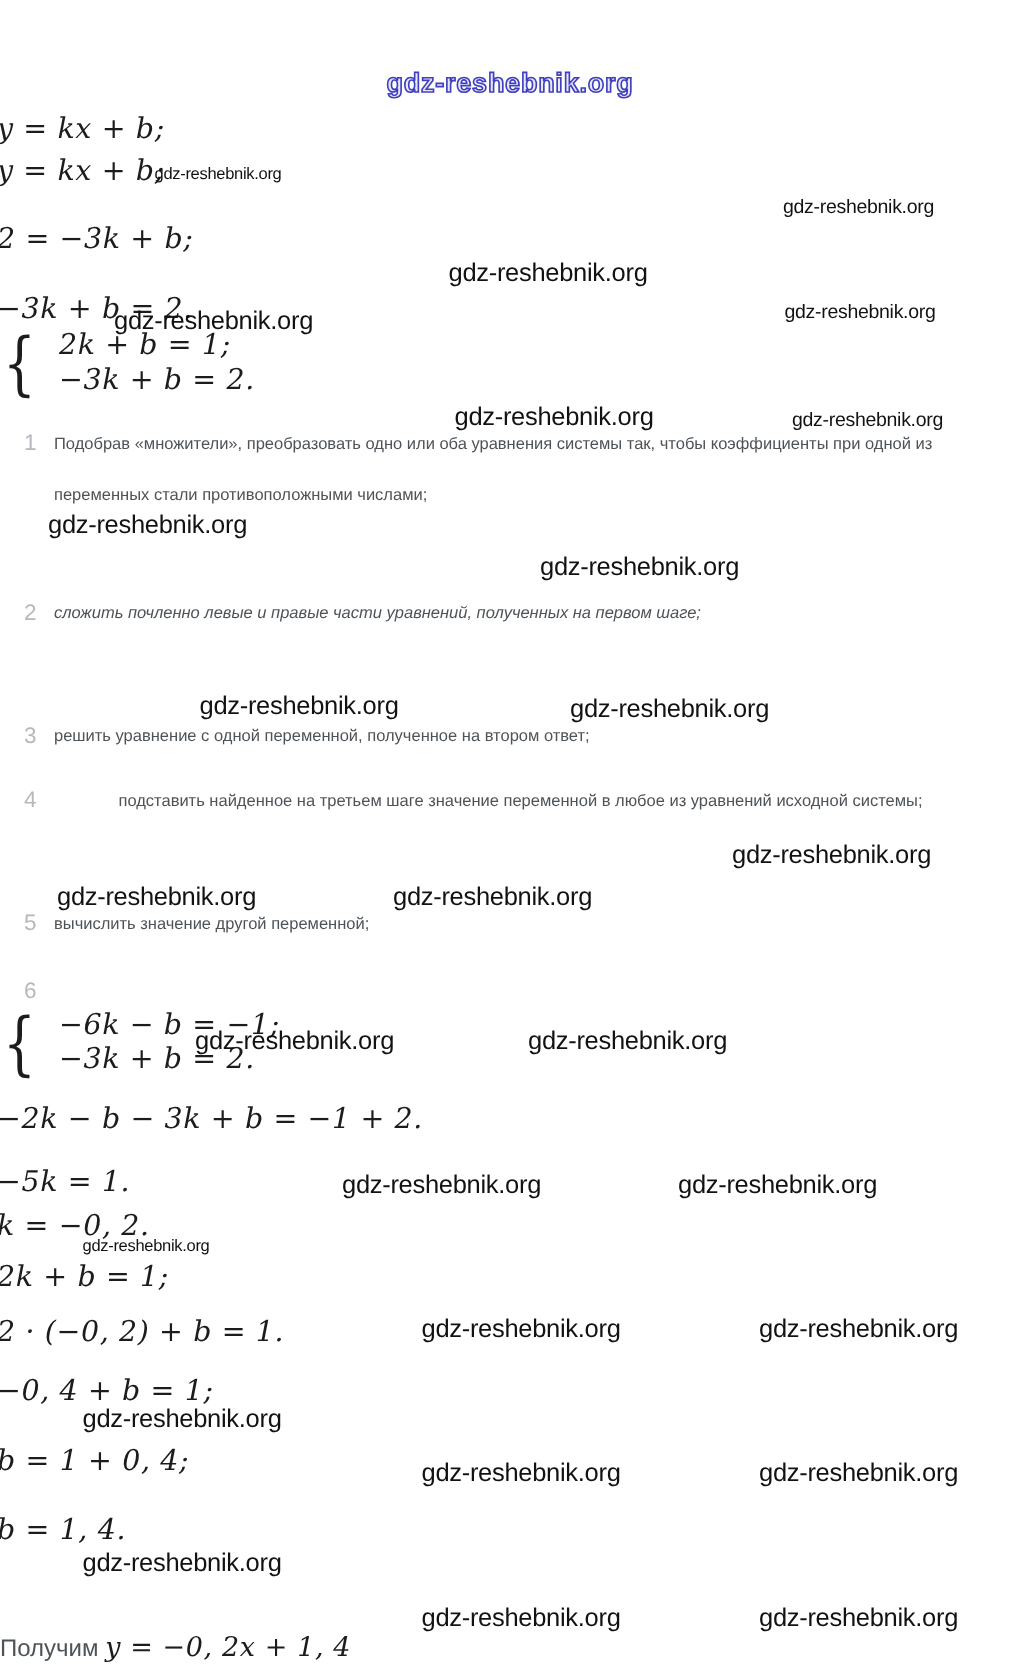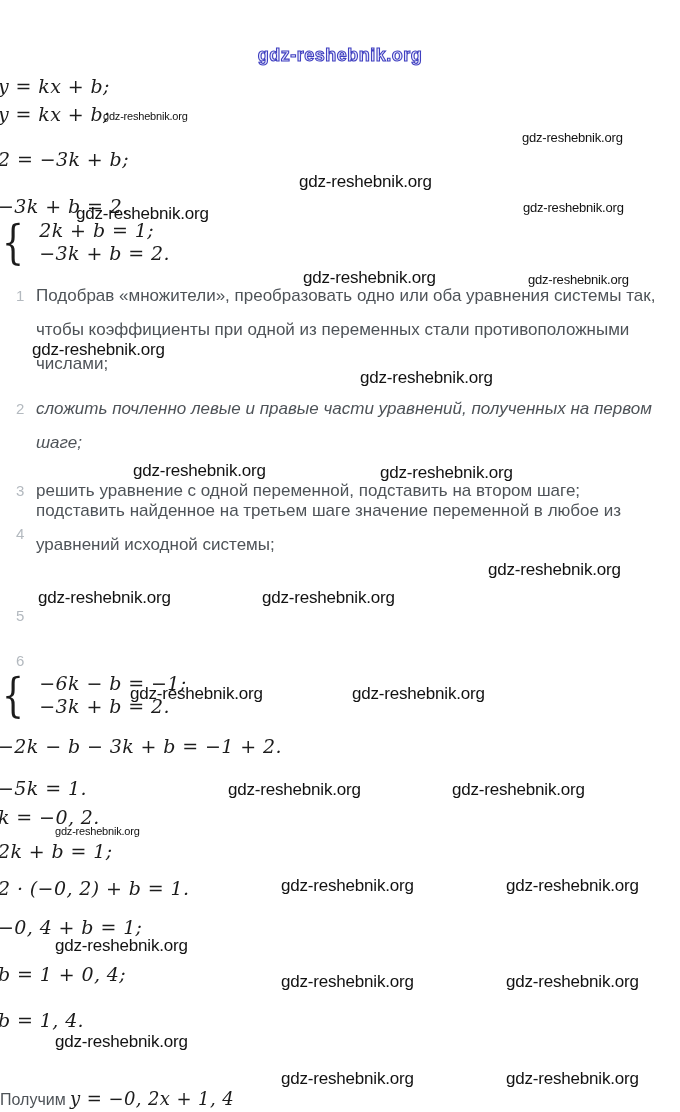--- a/index.html
+++ b/index.html
@@ -43,21 +43,21 @@
     color:#e8e8fb; -webkit-text-stroke:1.1px #3f3fc0; letter-spacing:0.5px;
     white-space:nowrap;
   }
   
   .step-num {
     position:absolute; left:16px; width:18px;
     font-size:15px; line-height:24px; color:#b3b9bf; text-align:left;
   }
   .step-text {
     position:absolute; left:36px; width:622px;
-    font-size:17px; line-height:34px; color:#4e5358;
+    font-size:11px; line-height:34px; color:#4e5358;
   }
   
   .mixed {
     position:absolute; left:0; white-space:nowrap;
     font-size:16px; color:#4e5358;
   }
   .mi {
     font-family:"DejaVu Serif", serif; font-style:italic;
     font-size:18px; color:#1c1c1c; letter-spacing:0.4px;
   }
@@ -92,26 +92,27 @@
     </div>
   </div>
 
   <div class="step-num" style="top:242px;">1</div>
   <div class="step-text" style="top:237px;">Подобрав «множители», преобразовать одно или оба уравнения системы так, чтобы коэффициенты при одной из переменных стали противоположными числами;</div>
 
   <div class="step-num" style="top:355px;">2</div>
   <div class="step-text" style="top:350px;font-style:italic;">сложить почленно левые и правые части уравнений, полученных на первом шаге;</div>
 
   <div class="step-num" style="top:437px;">3</div>
-  <div class="step-text" style="top:432px;">решить уравнение с одной переменной, подставить на втором шаге;</div>
+  <div class="step-text" style="top:432px;">решить уравнение с одной переменной, полученное на втором ответ;</div>
 
   <div class="step-num" style="top:480px;">4</div>
-  <div class="step-text" style="top:452px;">подставить найденное на третьем шаге значение переменной в любое из уравнений исходной системы;</div>
+  <div class="step-text" style="top:475px;text-align:center;">подставить найденное на третьем шаге значение переменной в любое из уравнений исходной системы;</div>
 
   <div class="step-num" style="top:562px;">5</div>
+  <div class="step-text" style="top:557px;">вычислить значение другой переменной;</div>
 
   <div class="step-num" style="top:607px;">6</div>
 
   <div class="system" style="left:2px; top:630px;">
     <span class="brace">{</span>
     <div class="sys-lines">
       <div>−6k − b = −1;</div>
       <div>−3k + b = 2.</div>
     </div>
   </div>

